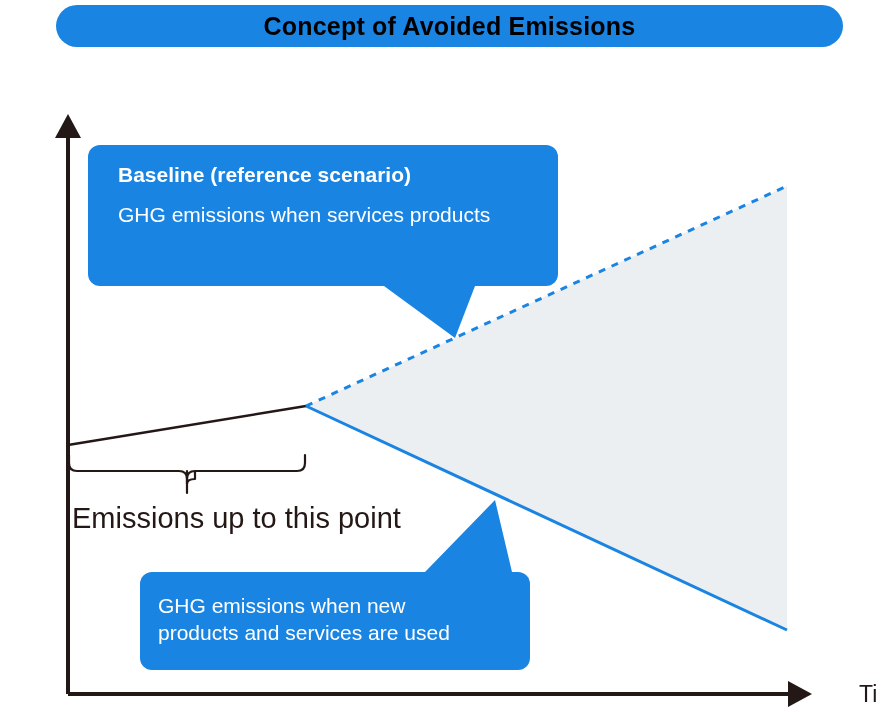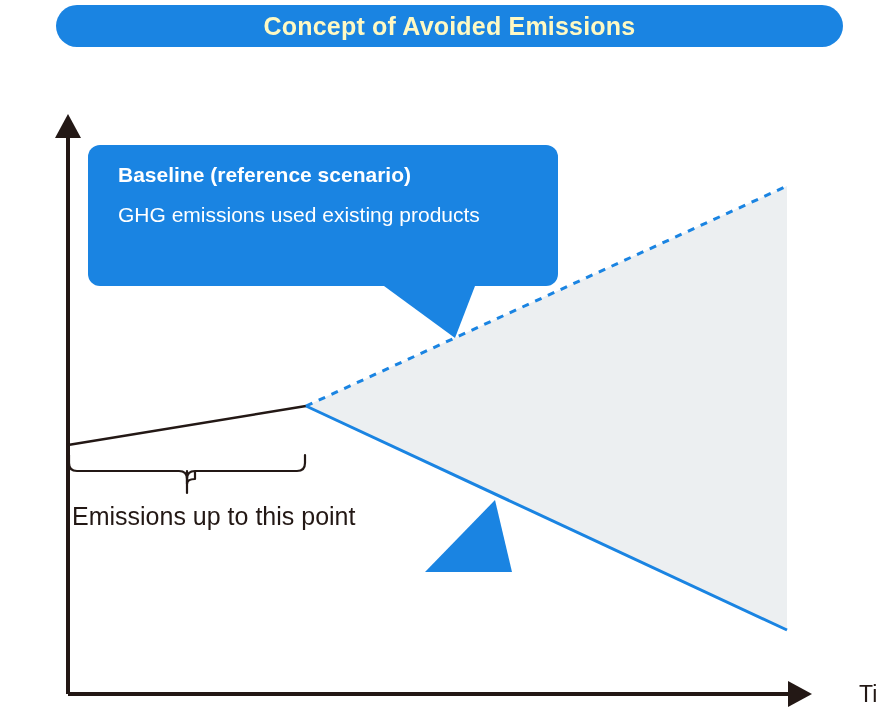--- a/index.html
+++ b/index.html
@@ -28,21 +28,21 @@
     width: 787px;
     height: 42px;
     border-radius: 21px;
     background: #1a84e2;
     display: flex;
     align-items: center;
     justify-content: center;
     box-sizing: border-box;
   }
   .title-pill .title-text {
-    color: #fef9c3;
+    color: #000000;
     font-size: 25px;
     font-weight: bold;
     letter-spacing: 0.2px;
     line-height: 1;
     text-align: right;
   }
 
   
   .axis-label {
     position: absolute;
@@ -73,21 +73,21 @@
     left: 466px;
     top: 396px;
     color: #1a84e2;
     font-size: 27px;
     font-weight: bold;
   }
   .brace-label {
     left: 72px;
     top: 504px;
     color: #231815;
-    font-size: 25px;
+    font-size: 29px;
   }
 
   
   .callout {
     position: absolute;
     background: #1a84e2;
     border-radius: 12px;
     box-sizing: border-box;
     color: #ffffff;
   }
@@ -169,17 +169,21 @@
     <polygon points="384,286 475,286 455,338" fill="#1a84e2"></polygon>
 
     <polygon points="425,572 512,572 495,500" fill="#1a84e2"></polygon>
   </svg>
 
 
   <div class="plot-text brace-label">Emissions up to this point</div>
 
   <div class="callout" id="callout-baseline">
     <p class="callout-heading">Baseline (reference scenario)</p>
-    <p class="callout-body">GHG emissions used existing products</p>
+    <p class="callout-body">GHG emissions when services products</p>
   </div>
 
+  <div class="callout" id="callout-new-products">
+    <p class="callout-body">GHG emissions when new</p>
+    <p class="callout-body">products and services are used</p>
+  </div>
 
 </div>
 
 </body></html>

